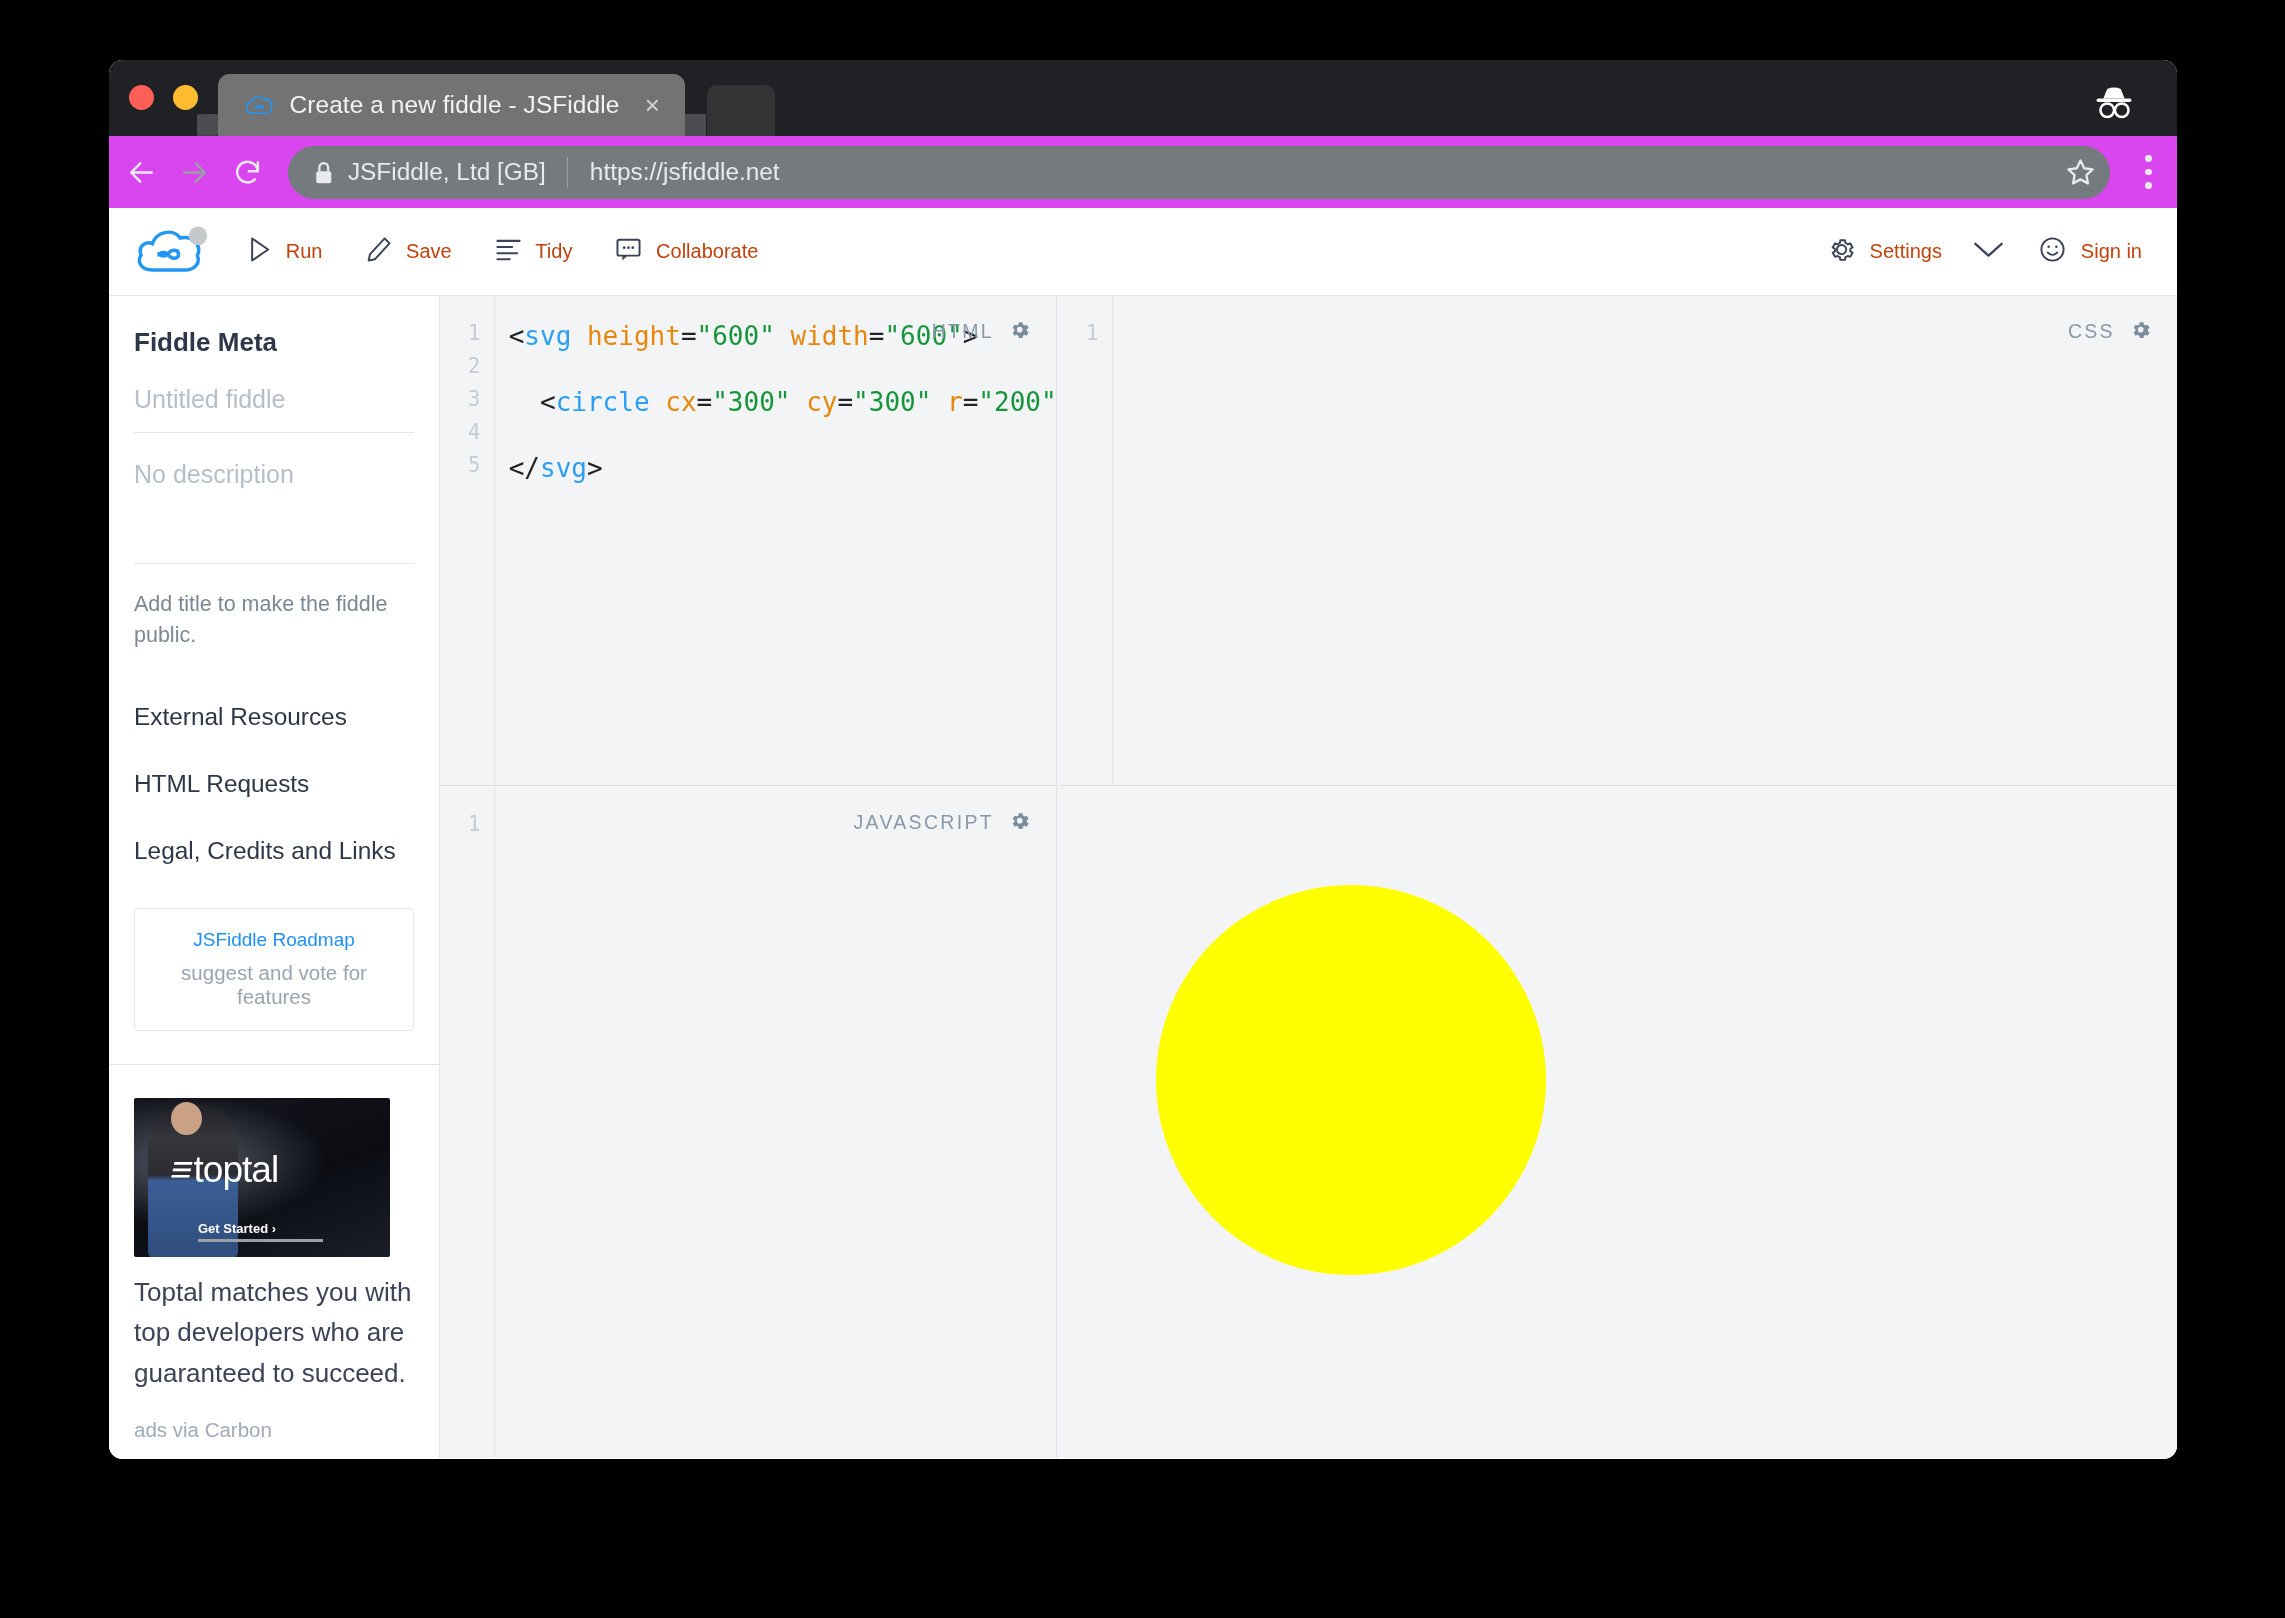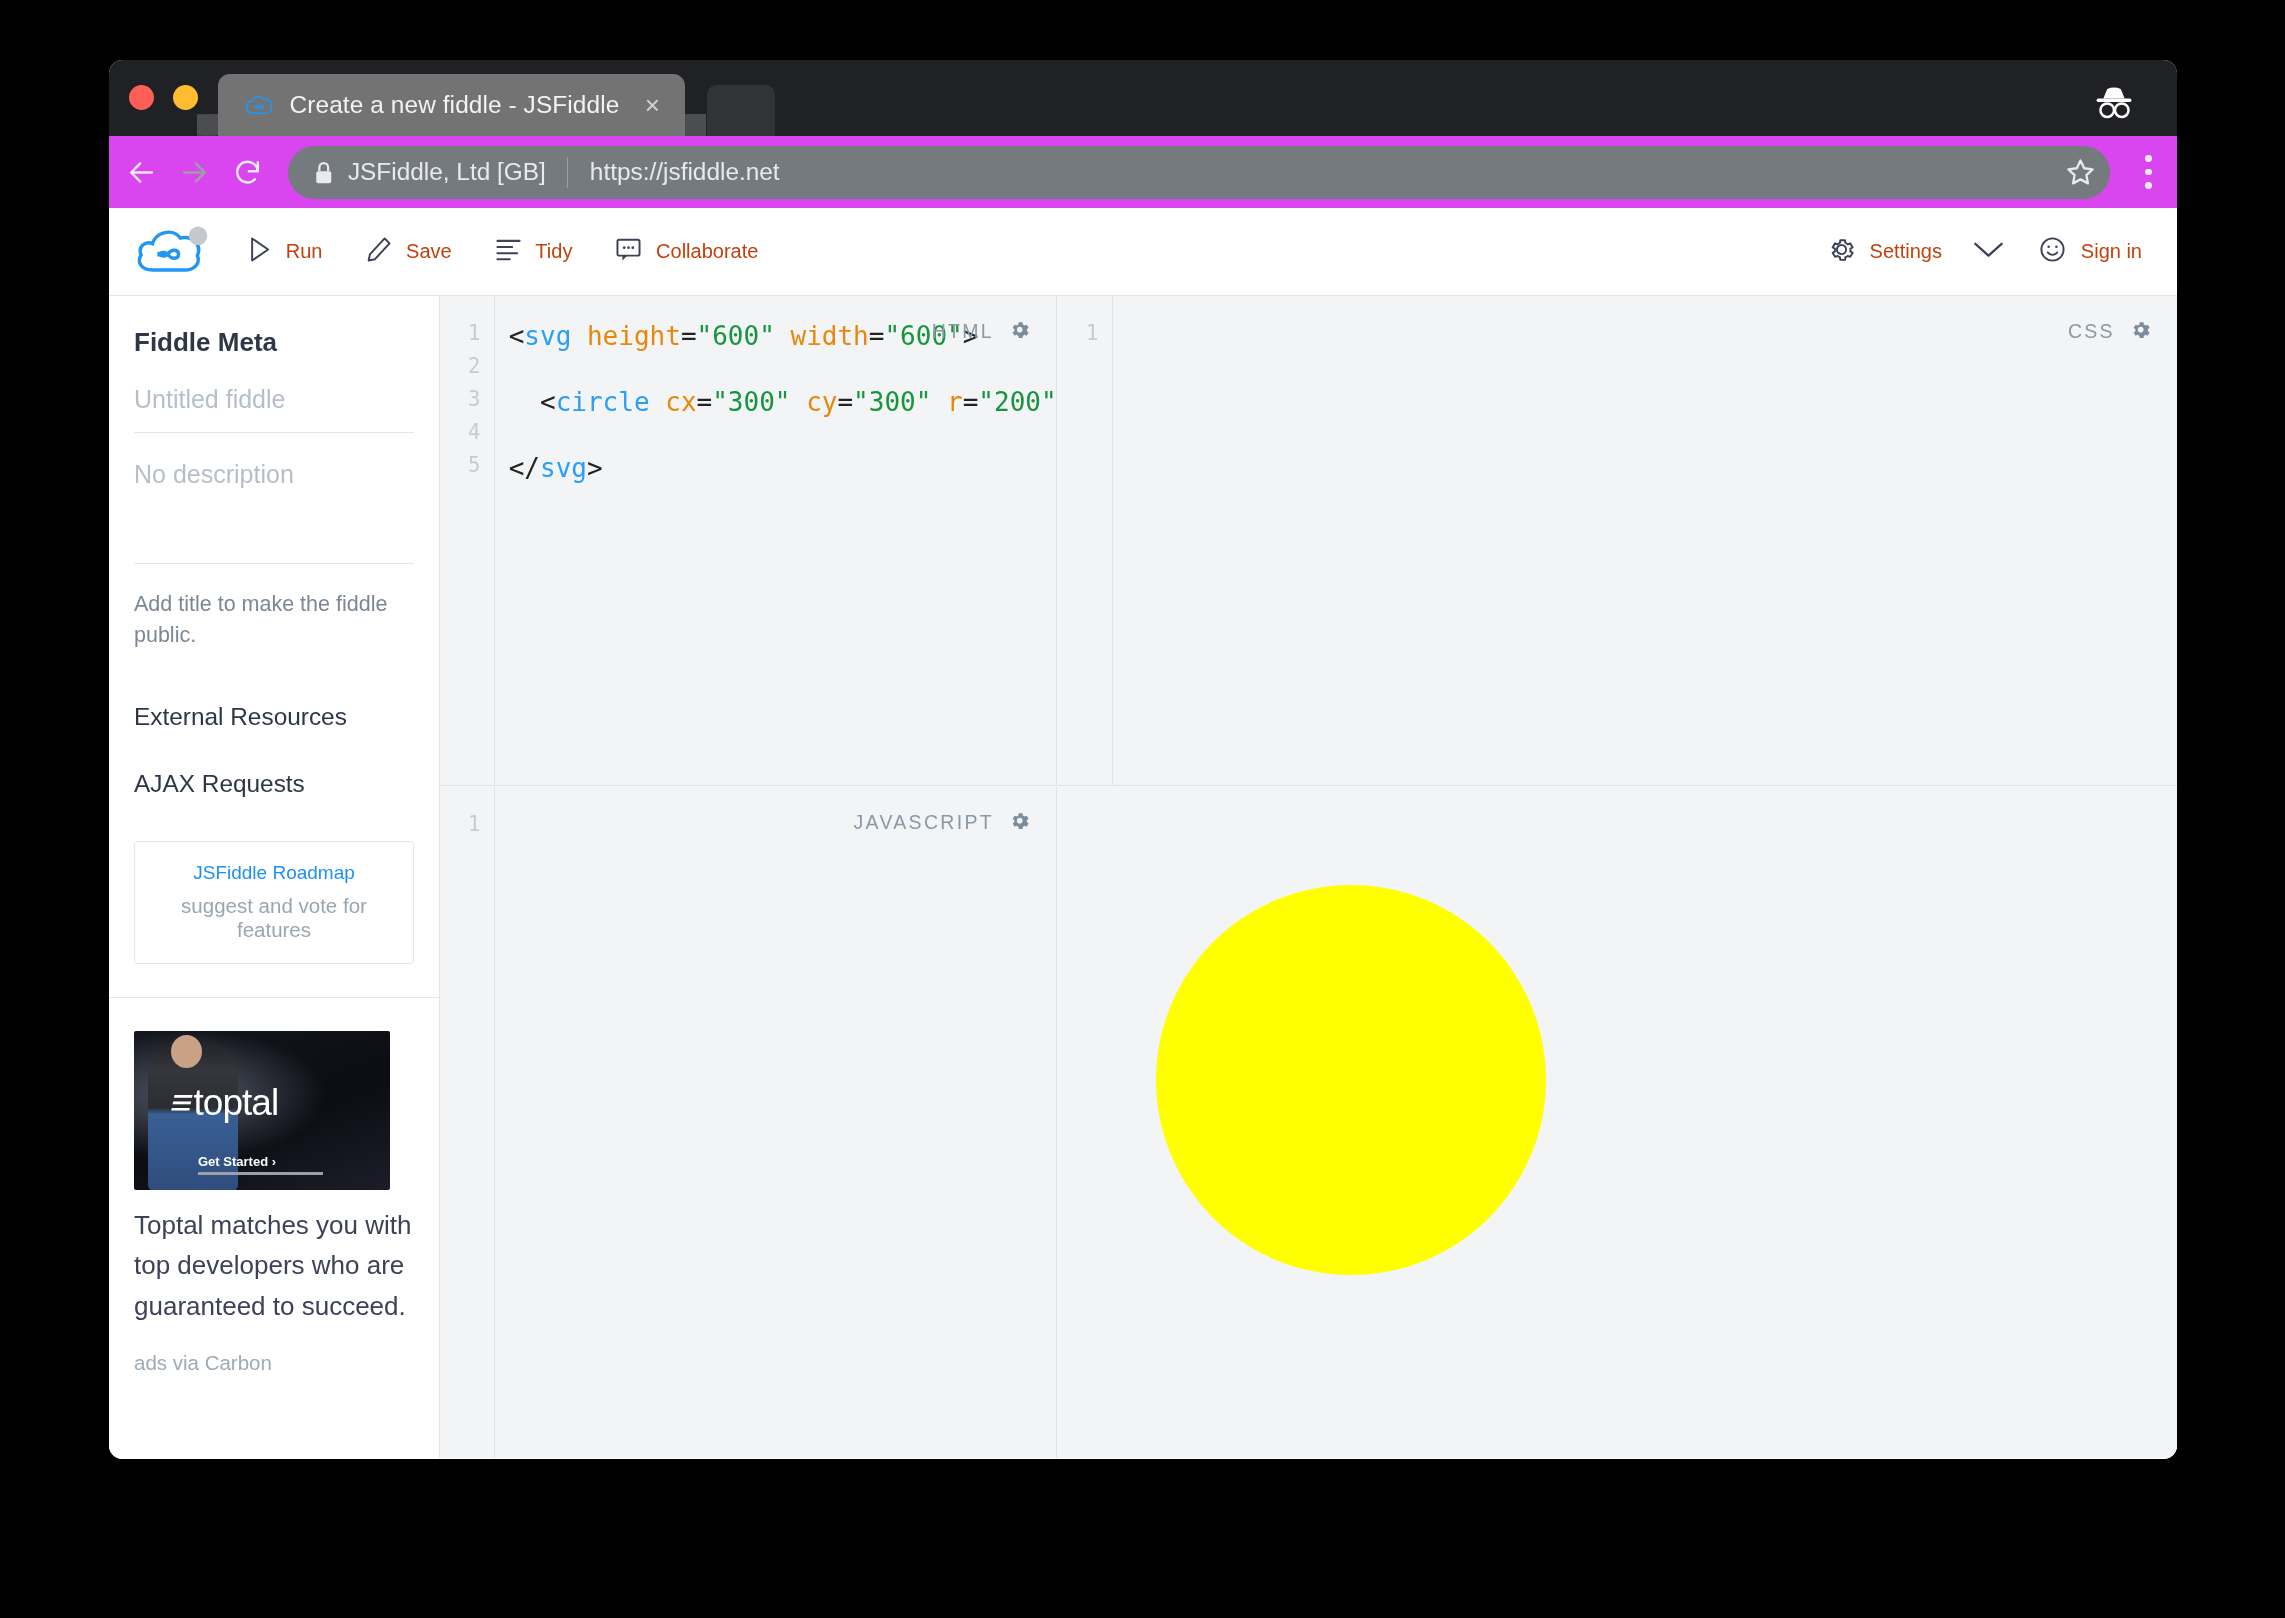--- a/index.html
+++ b/index.html
@@ -385,21 +385,22 @@
 
       <div class="sidebar">
         <div class="side-title">Fiddle Meta</div>
 
         <div class="field">Untitled fiddle</div>
         <div class="field desc">No description</div>
 
         <div class="hint">Add title to make the fiddle public.</div>
 
         <div class="navlink">External Resources</div>
-        <div class="navlink">AJAX Requests</div>
+        <div class="navlink">HTML Requests</div>
+        <div class="navlink">Legal, Credits and Links</div>
 
         <div class="roadmap">
           <a href="#">JSFiddle Roadmap</a>
           <small>suggest and vote for features</small>
         </div>
 
         <div class="side-sep"></div>
 
         <div class="ad">
           <div class="ad-img">

